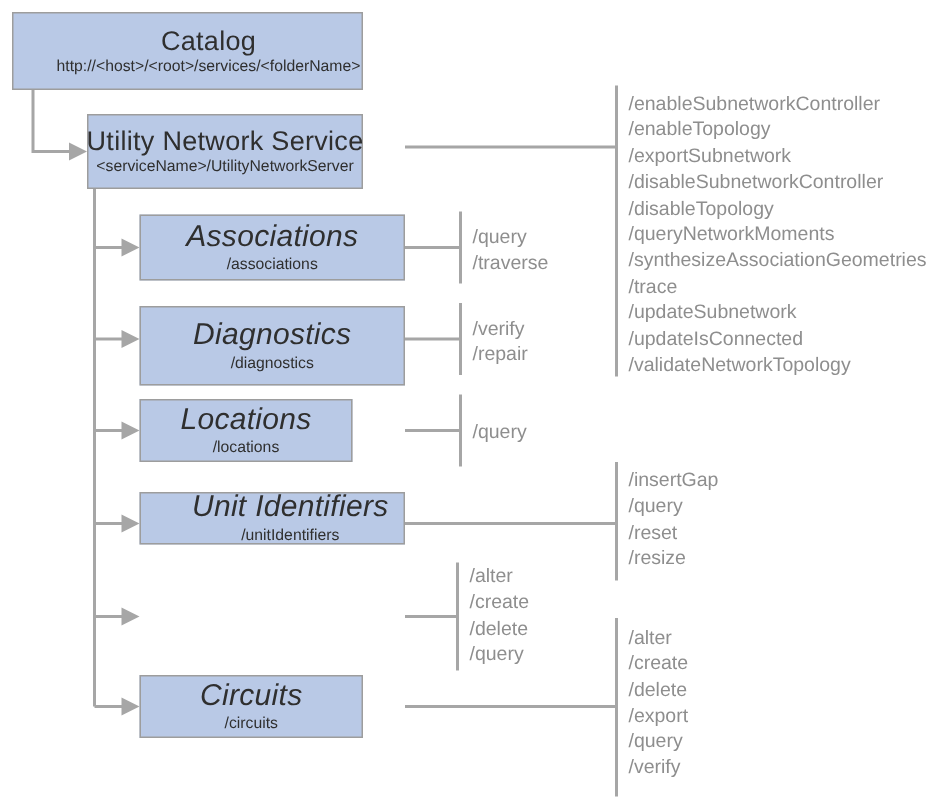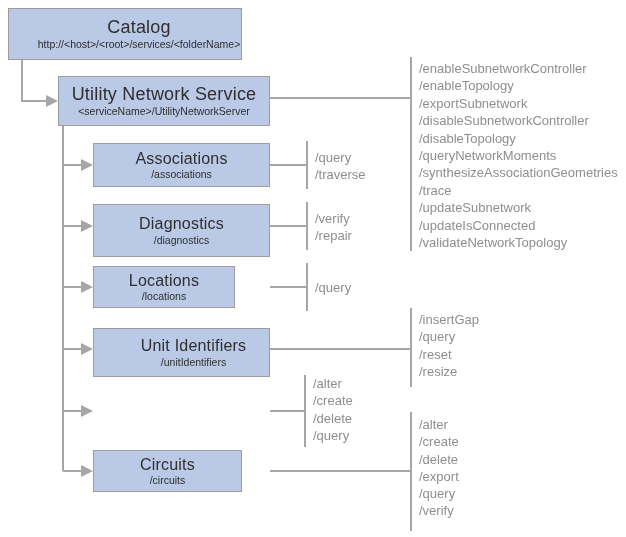--- a/index.html
+++ b/index.html
@@ -16,21 +16,21 @@
     background: #b9c9e6;
     border: 1.5px solid #9d9d9d;
     display: flex; flex-direction: column;
     align-items: center; justify-content: center;
     text-align: center;
   }
   .node .title {
     color: #2f2f2f; font-size: 18px; line-height: 1.08;
     white-space: nowrap; letter-spacing: 0.2px;
   }
-  .node.child .title { font-size: 16px; }
+  .node.child .title { font-size: 20px; font-style: italic; }
   .node .sub {
     color: #2f2f2f; font-size: 10.5px; line-height: 1.15;
     white-space: nowrap; margin-top: 1px;
   }
   .ops {
     position: absolute;
     color: #8e8e8e; font-size: 13px; line-height: 17.3px;
     white-space: pre-line;
   }
   .ops.big { line-height: 17.4px; }
@@ -84,41 +84,41 @@
       <polygon points="81,405 93,411 81,417"></polygon>
       <polygon points="81,465 93,471 81,477"></polygon>
     </g>
   </svg>
 
   <div class="node" style="left:8px; top:8px; width:234px; height:52px;padding-left:28px;">
     <div class="title">Catalog</div>
     <div class="sub">http://&lt;host&gt;/&lt;root&gt;/services/&lt;folderName&gt;</div>
   </div>
 
-  <div class="node" style="left:58px; top:76px; width:212px; height:50px;align-items:center;">
+  <div class="node" style="left:58px; top:76px; width:184px; height:50px;align-items:center;">
     <div class="title">Utility Network Service</div>
     <div class="sub">&lt;serviceName&gt;/UtilityNetworkServer</div>
   </div>
 
   <div class="node child" style="left:93px; top:143px; width:177px; height:44px;">
     <div class="title">Associations</div>
     <div class="sub">/associations</div>
   </div>
 
   <div class="node child" style="left:93px; top:204px; width:177px; height:53px;">
     <div class="title">Diagnostics</div>
     <div class="sub">/diagnostics</div>
   </div>
 
   <div class="node child" style="left:93px; top:266px; width:142px; height:42px;">
     <div class="title">Locations</div>
     <div class="sub">/locations</div>
   </div>
 
-  <div class="node child" style="left:93px; top:328px; width:177px; height:49px;padding-left:24px;">
+  <div class="node child" style="left:93px; top:328px; width:177px; height:35px;padding-left:24px;">
     <div class="title">Unit Identifiers</div>
     <div class="sub">/unitIdentifiers</div>
   </div>
 
 
   <div class="node child" style="left:93px; top:450px; width:149px; height:42px;">
     <div class="title">Circuits</div>
     <div class="sub">/circuits</div>
   </div>
 

